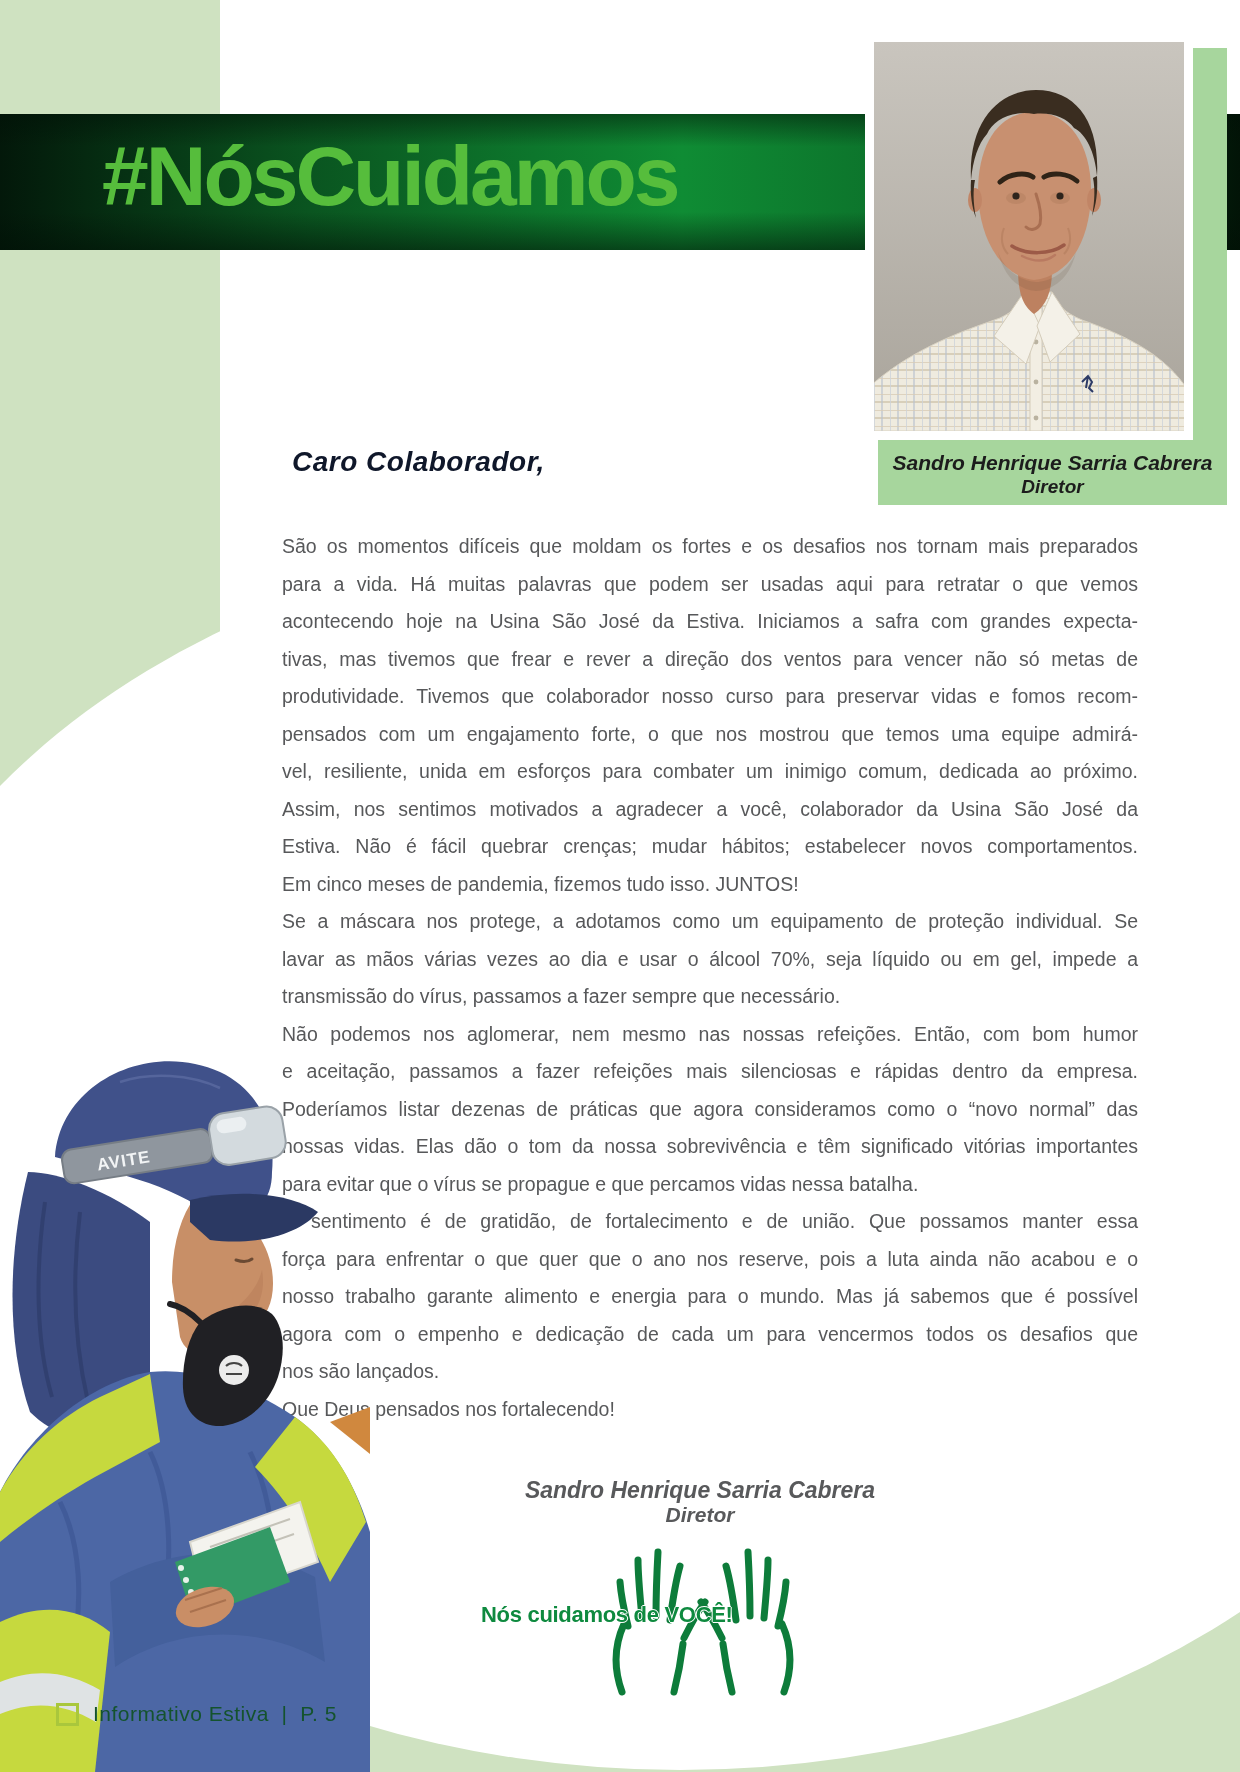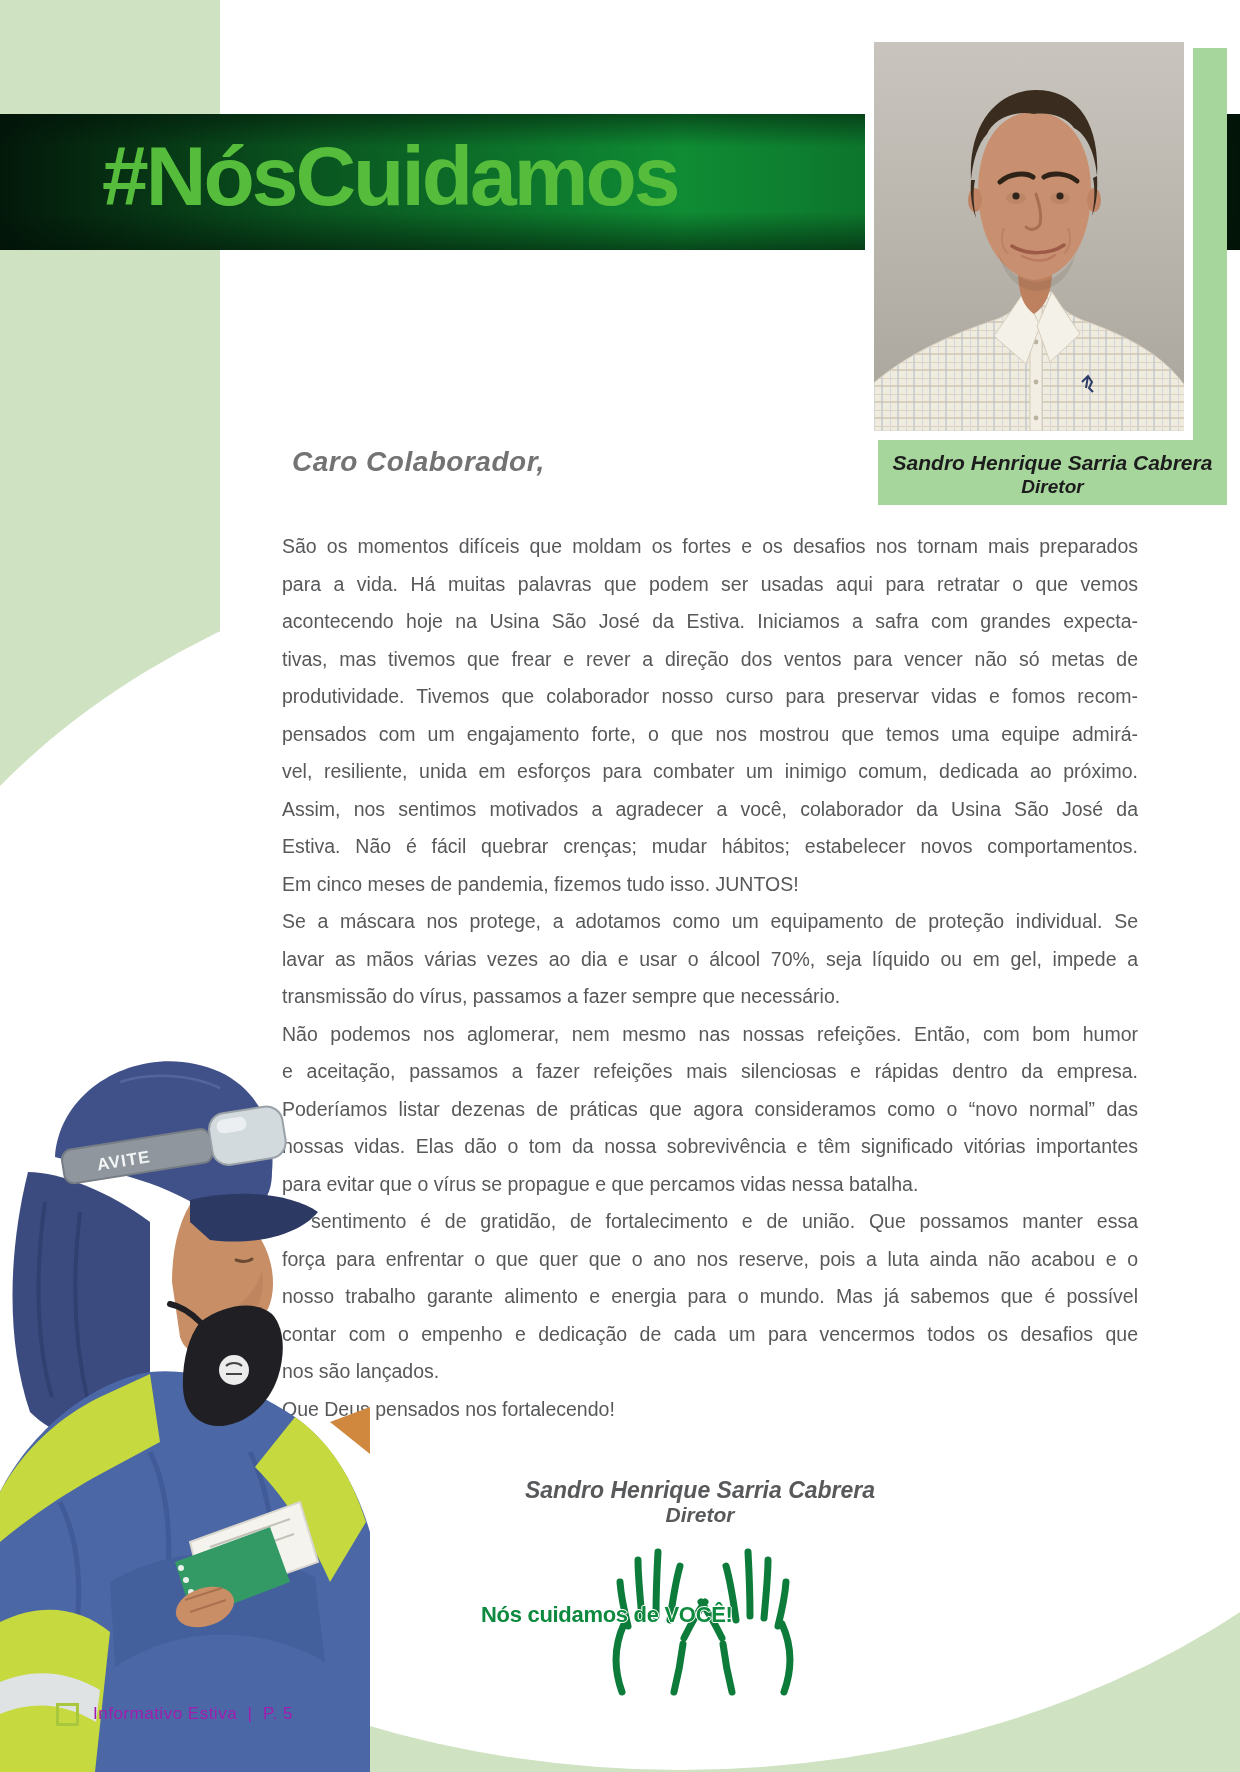--- a/index.html
+++ b/index.html
@@ -24,42 +24,42 @@
   .photo-panel{position:absolute;left:878px;top:48px;width:349px;height:457px;background:#a7d69d;}
   .photo-frame{position:absolute;left:865px;top:33px;width:310px;height:389px;background:#ffffff;
                padding:9px;}
   .photo-frame svg{display:block;width:310px;height:389px;}
   .photo-caption{position:absolute;left:878px;top:450px;width:349px;text-align:center;color:#1c1c1c;}
   .cap-name{font-size:21px;font-weight:bold;font-style:italic;line-height:25px;}
   .cap-role{font-size:19px;font-weight:bold;font-style:italic;line-height:23px;}
 
   
   .salutation{position:absolute;left:292px;top:446px;margin:0;font-size:28px;font-weight:bold;
-              font-style:italic;color:#737373;letter-spacing:.5px;}
+              font-style:italic;color:#0f172a;letter-spacing:.5px;}
   .letter{position:absolute;left:282px;top:528px;width:856px;color:#57585a;}
   .letter .line{height:37.5px;line-height:37.5px;font-size:19.5px;
                 text-align:justify;text-align-last:justify;white-space:normal;}
   .letter .line.short{text-align-last:left;}
 
   
   .sig{position:absolute;left:450px;top:1477px;width:500px;text-align:center;color:#58595b;}
   .sig-name{font-size:23px;font-weight:bold;font-style:italic;line-height:26px;}
   .sig-role{font-size:21px;font-weight:bold;font-style:italic;line-height:24px;}
   .hands{position:absolute;left:608px;top:1534px;width:190px;height:178px;}
   .logo-text{position:absolute;left:481px;top:1602px;width:340px;
              font-size:22px;font-weight:bold;color:#0e8a3f;letter-spacing:-.3px;
              text-shadow:1px 0 0 #fff,-1px 0 0 #fff,0 1px 0 #fff,0 -1px 0 #fff;}
 
   
   .worker{position:absolute;left:0;top:1022px;width:370px;height:750px;}
 
   
   .footer{position:absolute;left:56px;top:1702px;height:24px;display:flex;align-items:center;}
   .footer-box{display:inline-block;width:17px;height:17px;border:3px solid #a9c73c;margin-right:14px;}
-  .footer-text{font-size:17px;color:#a21caf;letter-spacing:.5px;white-space:pre;}
+  .footer-text{font-size:21px;color:#14532d;letter-spacing:.5px;white-space:pre;}
 </style>
 </head>
 <body>
 
 <div class="page">
 
   <div class="green-col"></div>
   <div class="bottom-green"></div>
   <div class="white-ellipse"></div>
 
@@ -141,21 +141,21 @@
       <div class="line">lavar as mãos várias vezes ao dia e usar o álcool 70%, seja líquido ou em gel, impede a</div>
       <div class="line short">transmissão do vírus, passamos a fazer sempre que necessário.</div>
       <div class="line">Não podemos nos aglomerar, nem mesmo nas nossas refeições. Então, com bom humor</div>
       <div class="line">e aceitação, passamos a fazer refeições mais silenciosas e rápidas dentro da empresa.</div>
       <div class="line">Poderíamos listar dezenas de práticas que agora consideramos como o “novo normal” das</div>
       <div class="line">nossas vidas. Elas dão o tom da nossa sobrevivência e têm significado vitórias importantes</div>
       <div class="line short">para evitar que o vírus se propague e que percamos vidas nessa batalha.</div>
       <div class="line">O sentimento é de gratidão, de fortalecimento e de união. Que possamos manter essa</div>
       <div class="line">força para enfrentar o que quer que o ano nos reserve, pois a luta ainda não acabou e o</div>
       <div class="line">nosso trabalho garante alimento e energia para o mundo. Mas já sabemos que é possível</div>
-      <div class="line">contar com o empenho e dedicação de cada um para vencermos todos os desafios que</div>
+      <div class="line">agora com o empenho e dedicação de cada um para vencermos todos os desafios que</div>
       <div class="line short">nos são lançados.</div>
       <div class="line short">Que Deus pensados nos fortalecendo!</div>
     </div>
 
   <div class="sig">
     <div class="sig-name">Sandro Henrique Sarria Cabrera</div>
     <div class="sig-role">Diretor</div>
   </div>
 
   <svg class="hands" viewBox="0 0 190 178">

